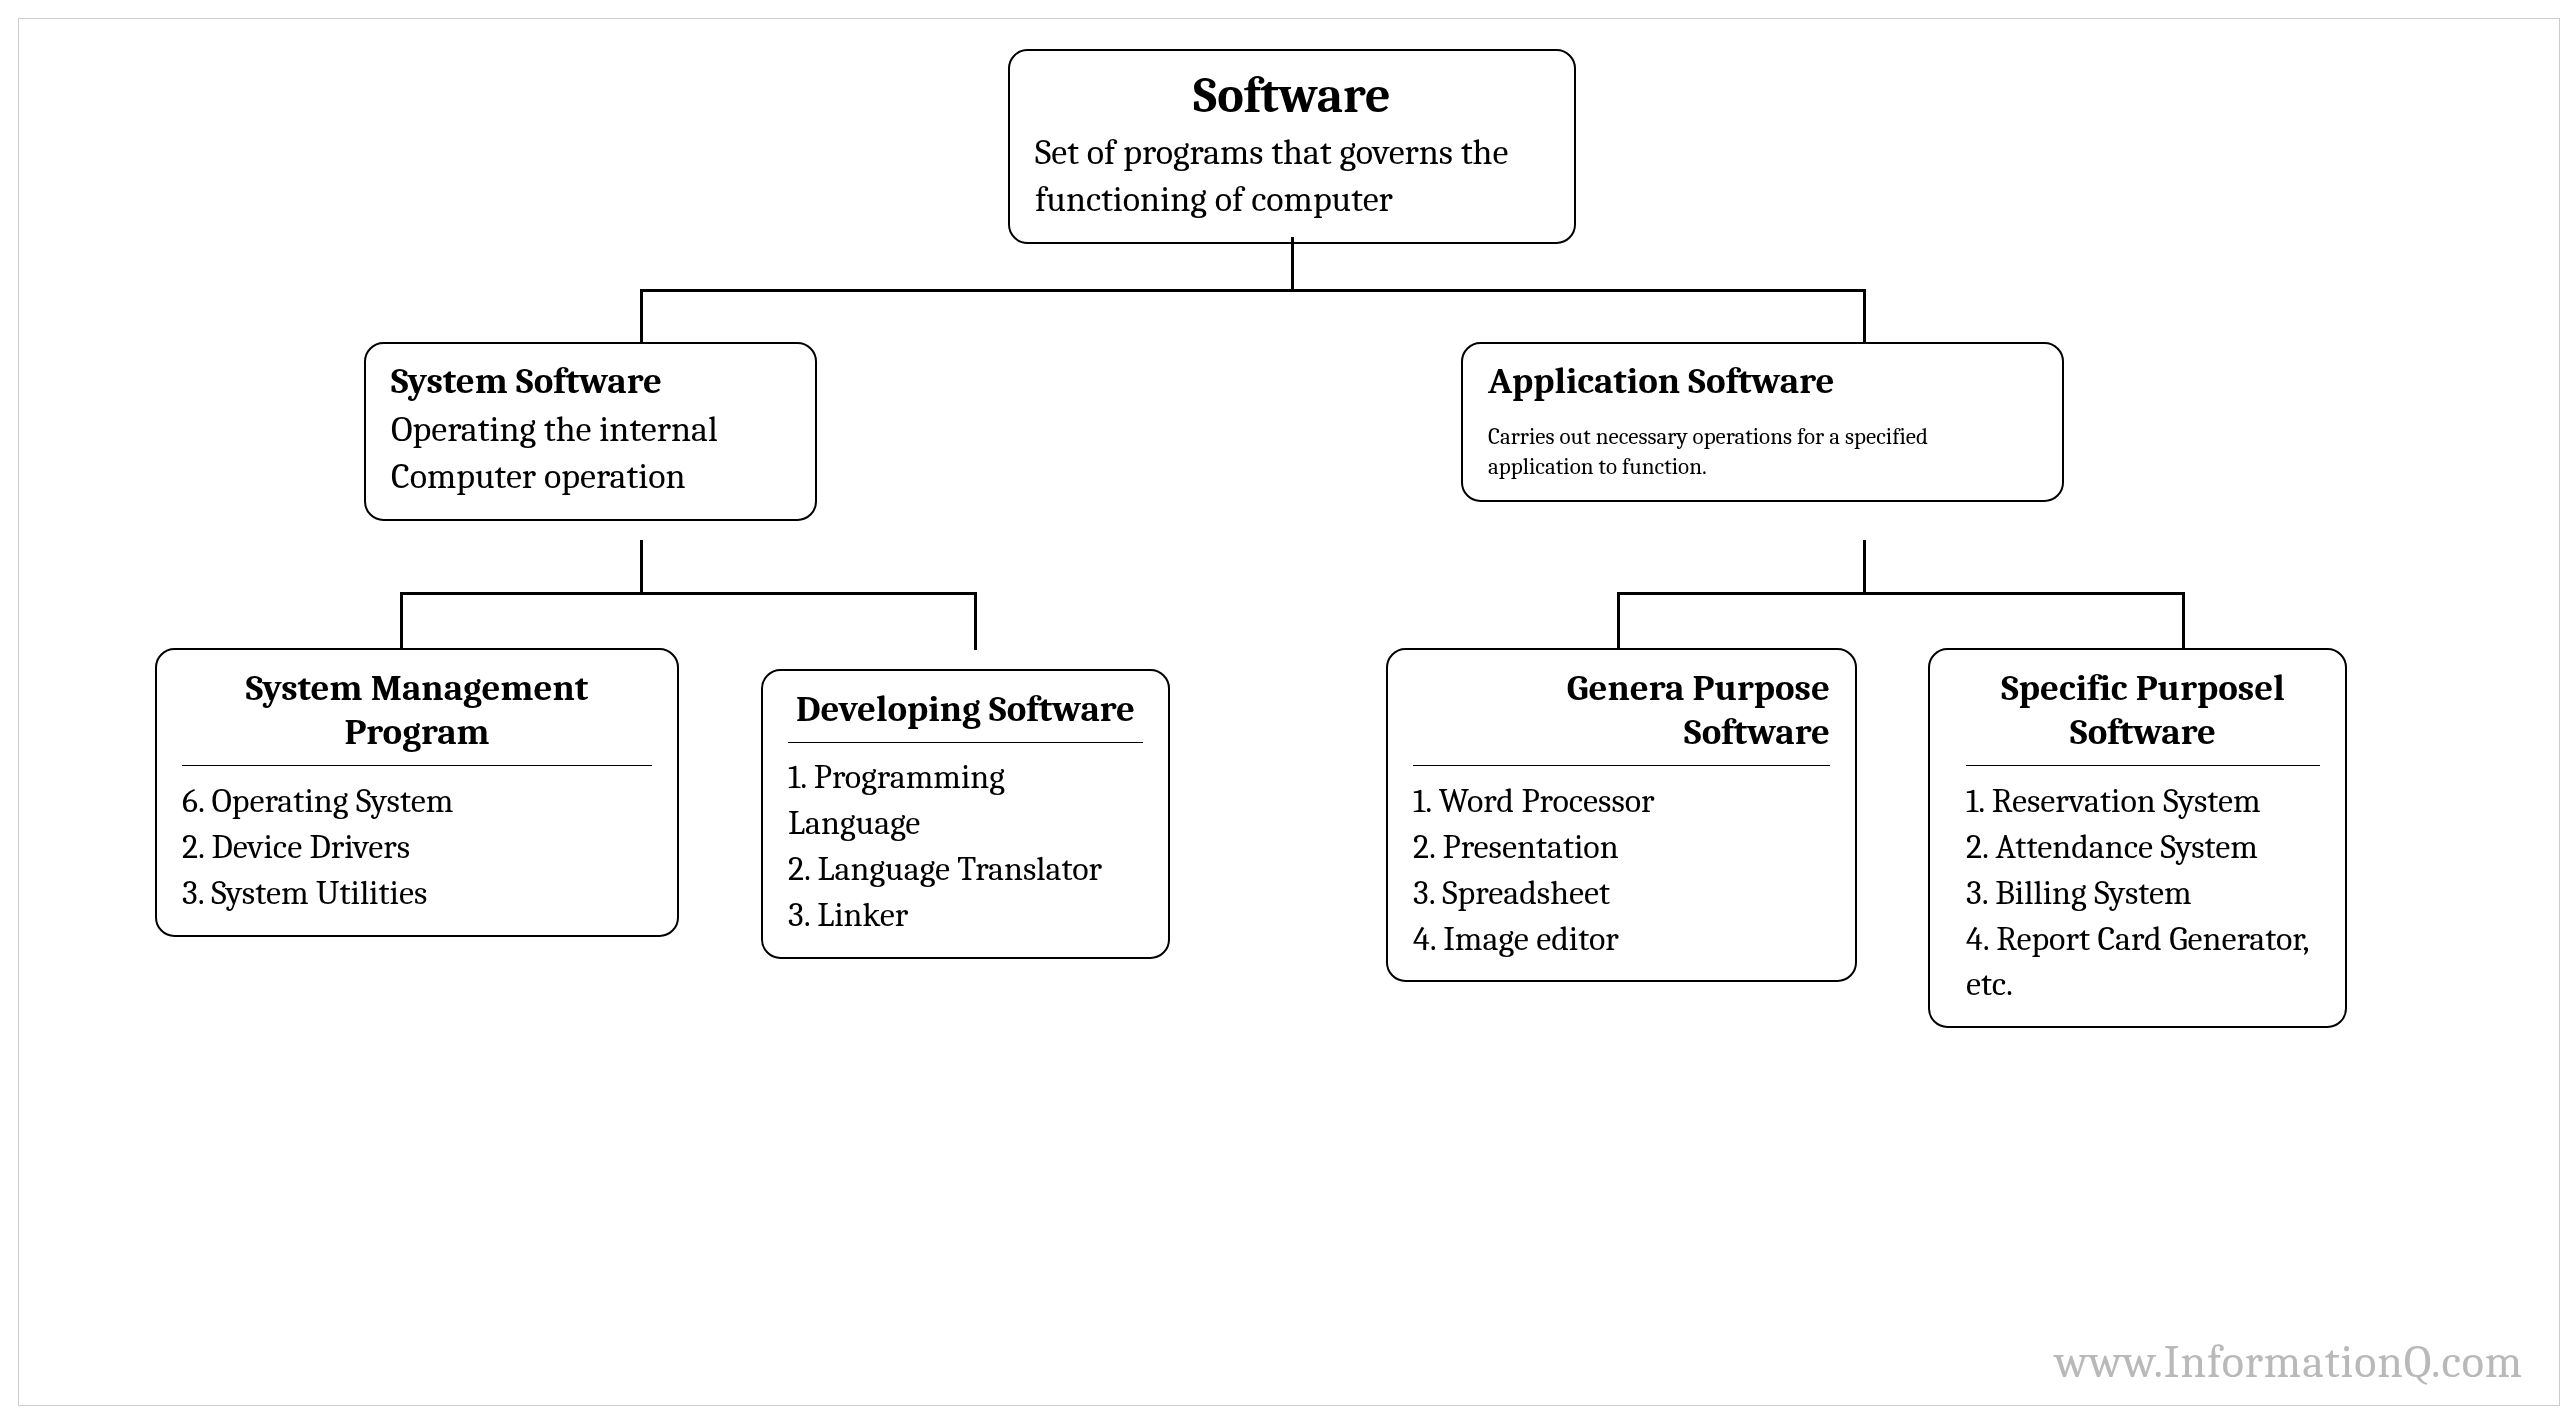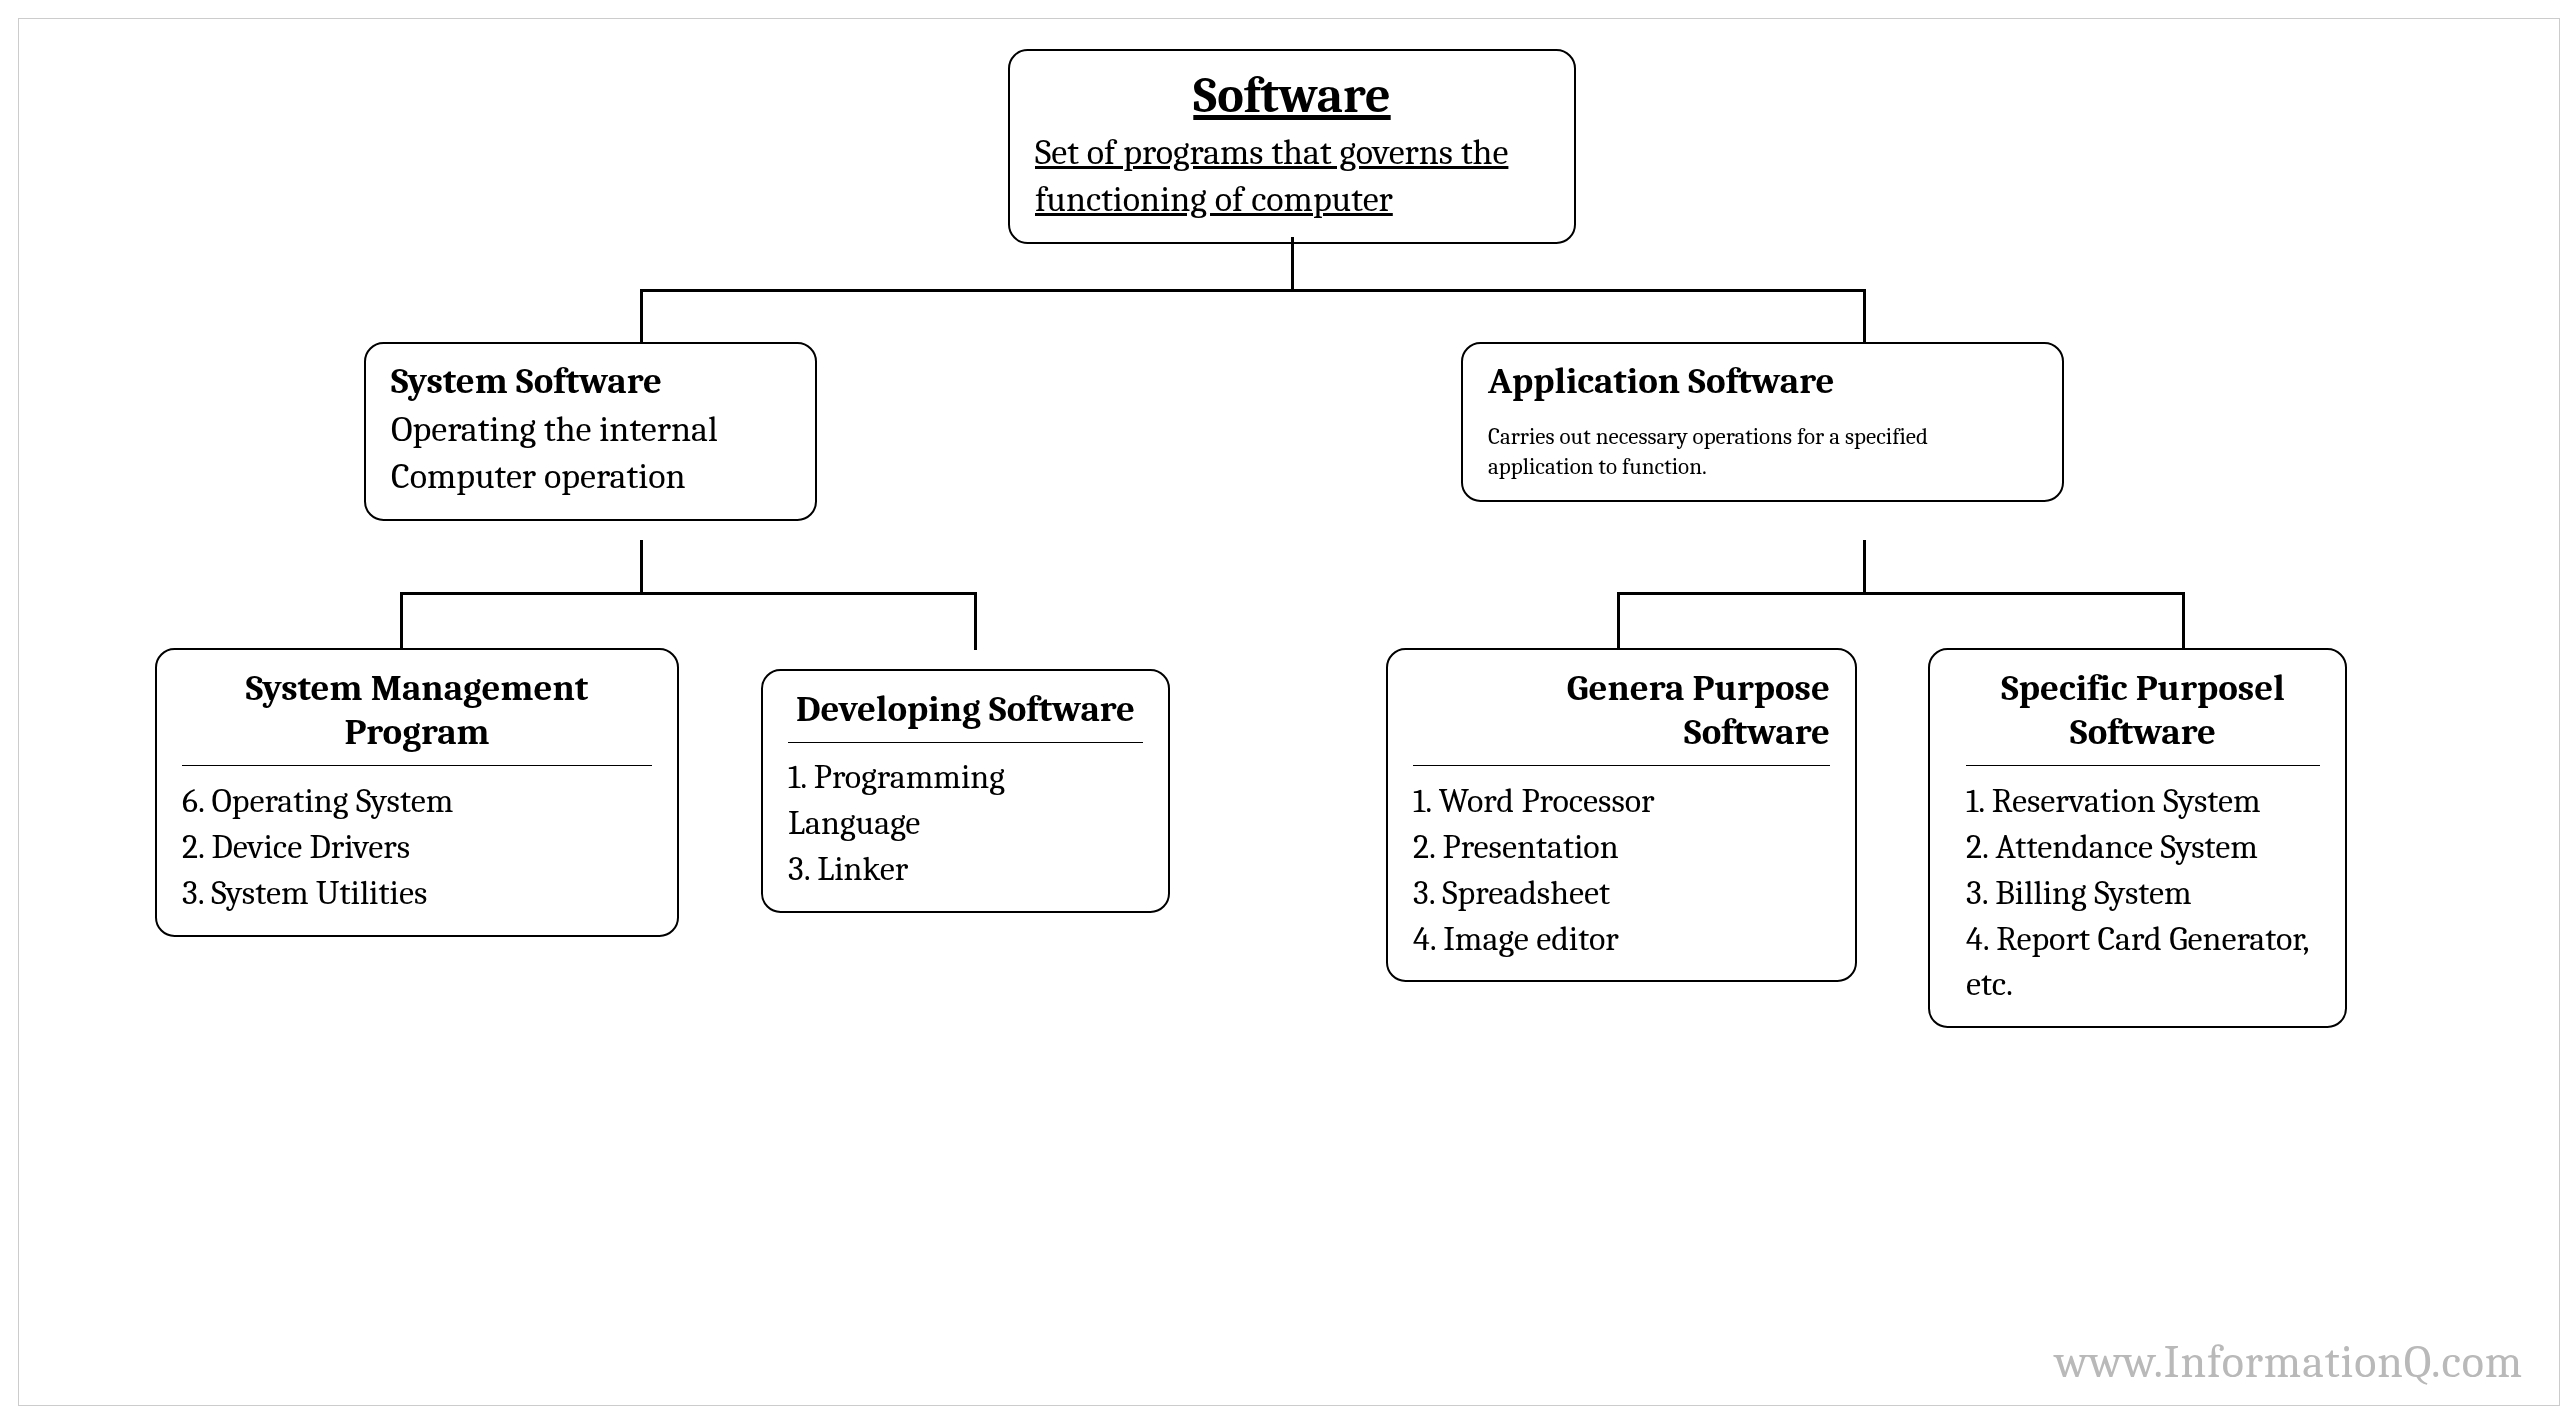--- a/index.html
+++ b/index.html
@@ -54,21 +54,21 @@
   
   .hline,.vline{position:absolute;background:#000;}
   .hline{height:2.7px;}
   .vline{width:2.7px;}
 </style>
 </head>
 <body>
 
 <div class="frame"></div>
 
-<div class="node" style="left:1008px; top:49px; width:568px;text-decoration:underline;">
+<div class="node" style="left:1008px; top:49px; width:568px;">
   <div class="title" style="font-size:50px;">Software</div>
   <div class="desc" style="font-size:36px; line-height:1.3; text-align:left; margin-top:5.3px;">Set of programs that governs the  functioning of computer</div>
 </div>
 
 <div class="vline" style="left:1291px; top:237px; height:53px;"></div>
 <div class="hline" style="left:640px; top:289px; width:1226px;"></div>
 <div class="vline" style="left:640px; top:289px; height:53px;"></div>
 <div class="vline" style="left:1863px; top:289px; height:53px;"></div>
 
 <div class="node" style="left:364px; top:342px; width:453px;">
@@ -99,20 +99,21 @@
     <div>2. Device Drivers</div>
     <div>3. System Utilities</div>
   </div>
 </div>
 
 <div class="node" style="left:761px; top:648px; width:409px;margin-top:21px;">
   <div class="title" style="font-size:37px; line-height:1.2;">Developing Software</div>
   <hr class="divider">
   <div class="items">
     <div>1. Programming Language</div>
+    <div>2. Language Translator</div>
     <div>3. Linker</div>
   </div>
 </div>
 
 <div class="node" style="left:1386px; top:648px; width:471px;">
   <div class="title" style="font-size:37px; line-height:1.2;text-align:right;">Genera Purpose Software</div>
   <hr class="divider">
   <div class="items">
     <div>1. Word Processor</div>
     <div>2. Presentation</div>

